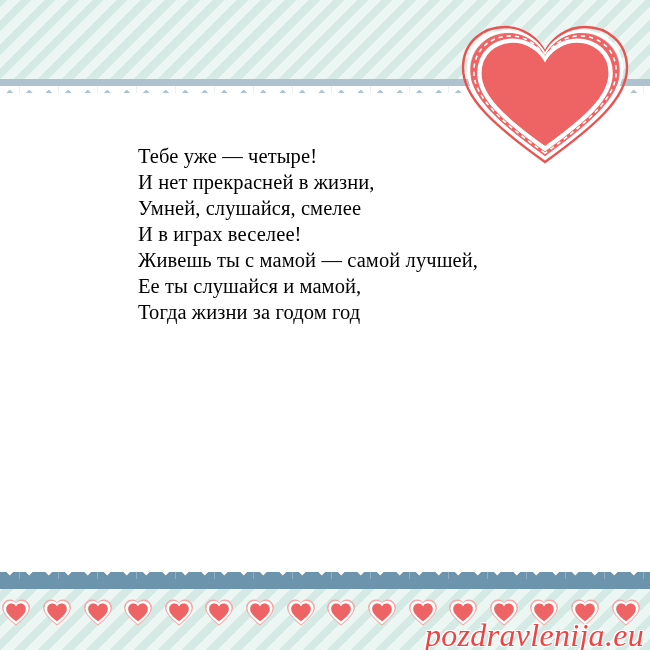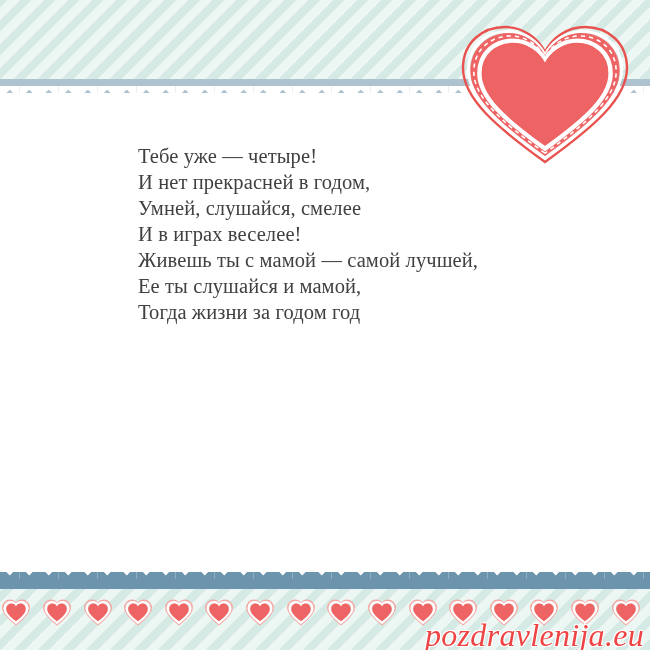--- a/index.html
+++ b/index.html
@@ -110,21 +110,21 @@
   .poem {
     position: absolute;
     left: 138px;
     top: 143px;
     width: 430px;
   }
   .poem-line {
     font-family: "Liberation Serif", serif;
     font-size: 20.5px;
     line-height: 26px;
-    color: #404040;
+    color: #000000;
     white-space: pre;
     letter-spacing: 0.1px;
   }
 
   
   .heart-row {
     position: absolute;
     left: 0;
     top: 598px;
     width: 650px;
@@ -196,21 +196,21 @@
       </g>
 
       <g transform="translate(90,77) scale(0.868) translate(-90,-77)">
         <use href="#heartShape" fill="none" stroke="#ffffff" stroke-width="1.8" stroke-dasharray="5 4.5"></use>
       </g>
     </svg>
   </div>
 
   <div class="poem">
     <div class="poem-line">Тебе уже — четыре!</div>
-    <div class="poem-line">И нет прекрасней в годом,</div>
+    <div class="poem-line">И нет прекрасней в жизни,</div>
     <div class="poem-line">Умней, слушайся, смелее</div>
     <div class="poem-line">И в играх веселее!</div>
     <div class="poem-line">Живешь ты с мамой — самой лучшей,</div>
     <div class="poem-line">Ее ты слушайся и мамой,</div>
     <div class="poem-line">Тогда жизни за годом год</div>
   </div>
 
   <div class="bottom-band"></div>
   <div class="bottom-band-zigzag"></div>
 

